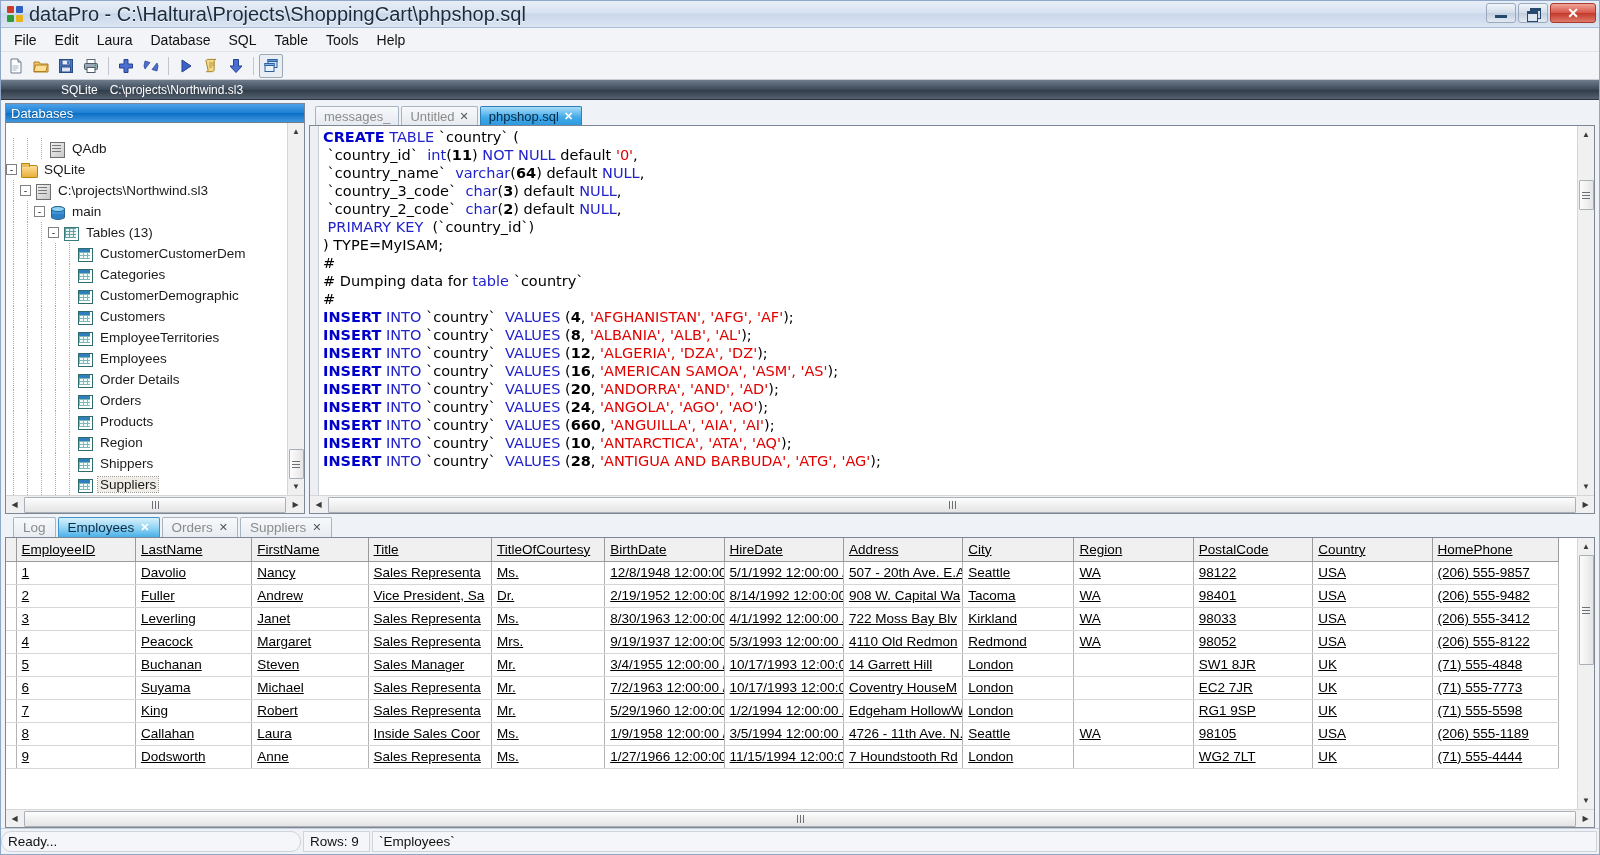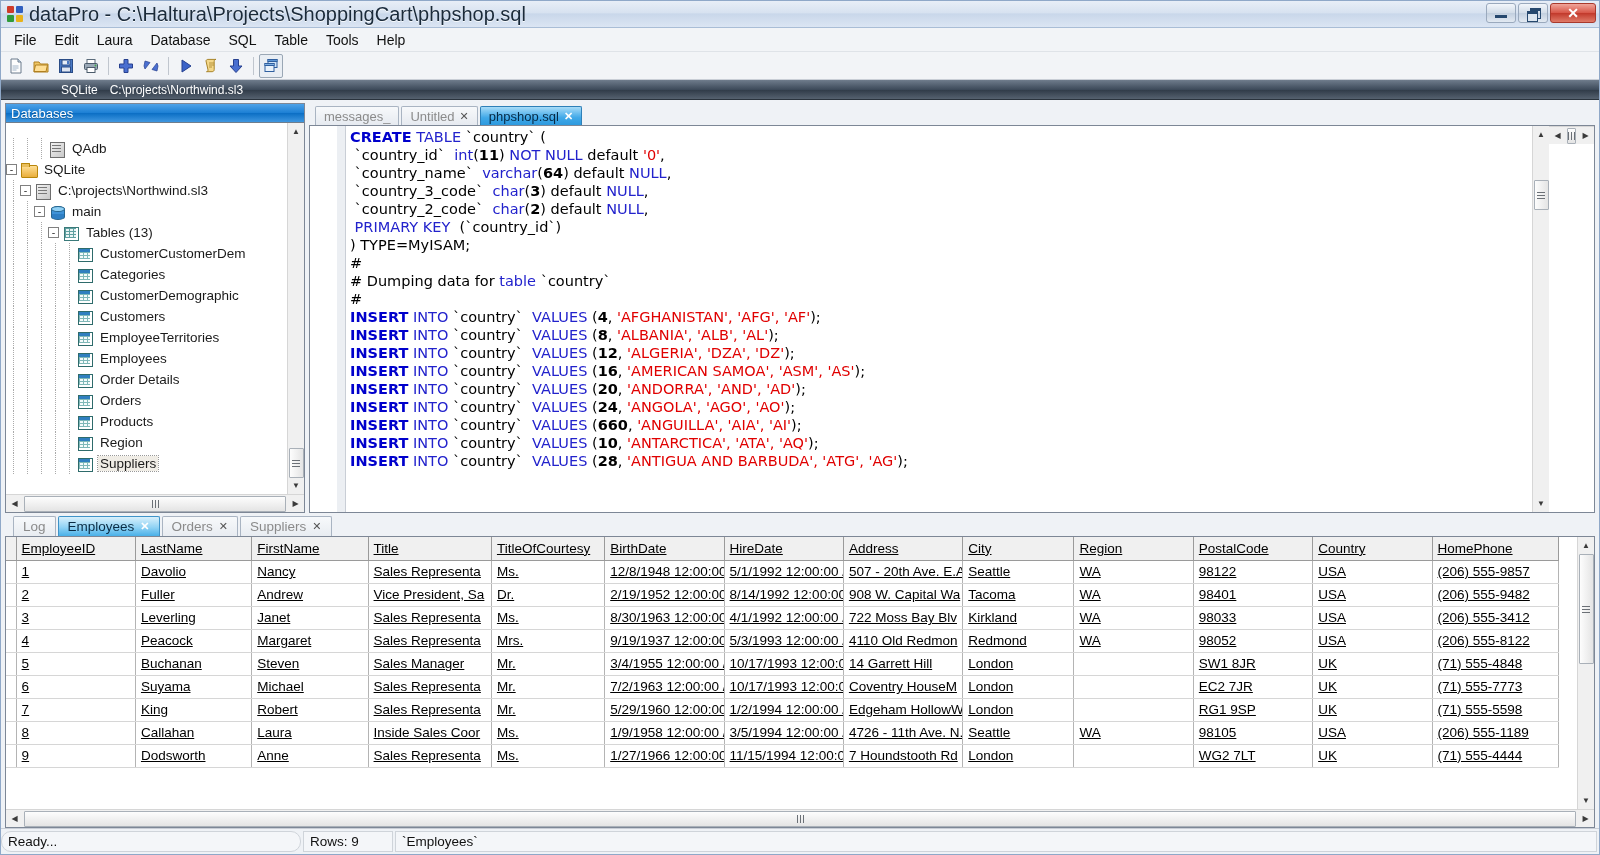--- a/index.html
+++ b/index.html
@@ -283,22 +283,22 @@
     margin-right: 2px;
   }
   .etab.active {
     background: linear-gradient(to bottom,#a8dcf8,#3fa8e8 60%,#2e9ade);
     color: #062a45; border-color: #2e80b8; font-weight: normal;
   }
   .etab .x { font-size: 11px; color: #555; cursor: pointer; }
   .etab.active .x { color: #fff; font-weight: bold; }
 
   .editor-box {
-    flex: 1 1 auto; display: flex; flex-direction: row;
-    border: 1px solid #7d8796; background: #fff; padding-left: 27px;
+    flex: 1 1 auto; display: flex; flex-direction: column;
+    border: 1px solid #7d8796; background: #fff;
   }
   .editor-inner { flex: 1 1 auto; display: flex; overflow: hidden; }
   .editor-gutter {
     width: 9px; flex: 0 0 9px;
     background: #eceff3; border-right: 1px solid #c9ced6;
   }
   .code {
     flex: 1 1 auto; overflow: hidden;
     font-family: "DejaVu Sans", sans-serif;
     font-size: 14.5px; line-height: 18px;
@@ -372,21 +372,21 @@
     border-top: 1px solid #c9ced6;
     padding: 2px 2px 2px 0;
     gap: 2px;
   }
   .sb-cell {
     display: flex; align-items: center; padding: 0 6px;
     font-size: 13.5px; color: #111;
     border: 1px solid #cfd4da; background: #f4f6f9;
   }
   .sb-cell.c1 { width: 300px; border-radius: 10px; }
-  .sb-cell.c2 { width: 90px; }
+  .sb-cell.c2 { width: 67px; }
   .sb-cell.c3 { flex: 1 1 auto; }
 </style>
 </head>
 <body>
 
 <div id="app">
 
   <div class="titlebar">
     <div class="app-logo">
       <i style="background:#cf3b2a"></i>
@@ -613,20 +613,29 @@
               <span class="lbl">Products</span>
             </div>
             <div class="tnode">
               <span class="dotline"></span>
               <span class="dotline"></span>
               <span class="dotline"></span>
               <span class="dotline"></span>
               <span class="dotline"></span>
               <span class="ico ico-table"></span>
               <span class="lbl">Region</span>
+            </div>
+            <div class="tnode">
+              <span class="dotline"></span>
+              <span class="dotline"></span>
+              <span class="dotline"></span>
+              <span class="dotline"></span>
+              <span class="dotline"></span>
+              <span class="ico ico-table"></span>
+              <span class="lbl">Shippers</span>
             </div>
             <div class="tnode selected">
               <span class="dotline"></span>
               <span class="dotline"></span>
               <span class="dotline"></span>
               <span class="dotline"></span>
               <span class="dotline"></span>
               <span class="ico ico-table"></span>
               <span class="lbl">Suppliers</span>
             </div>

